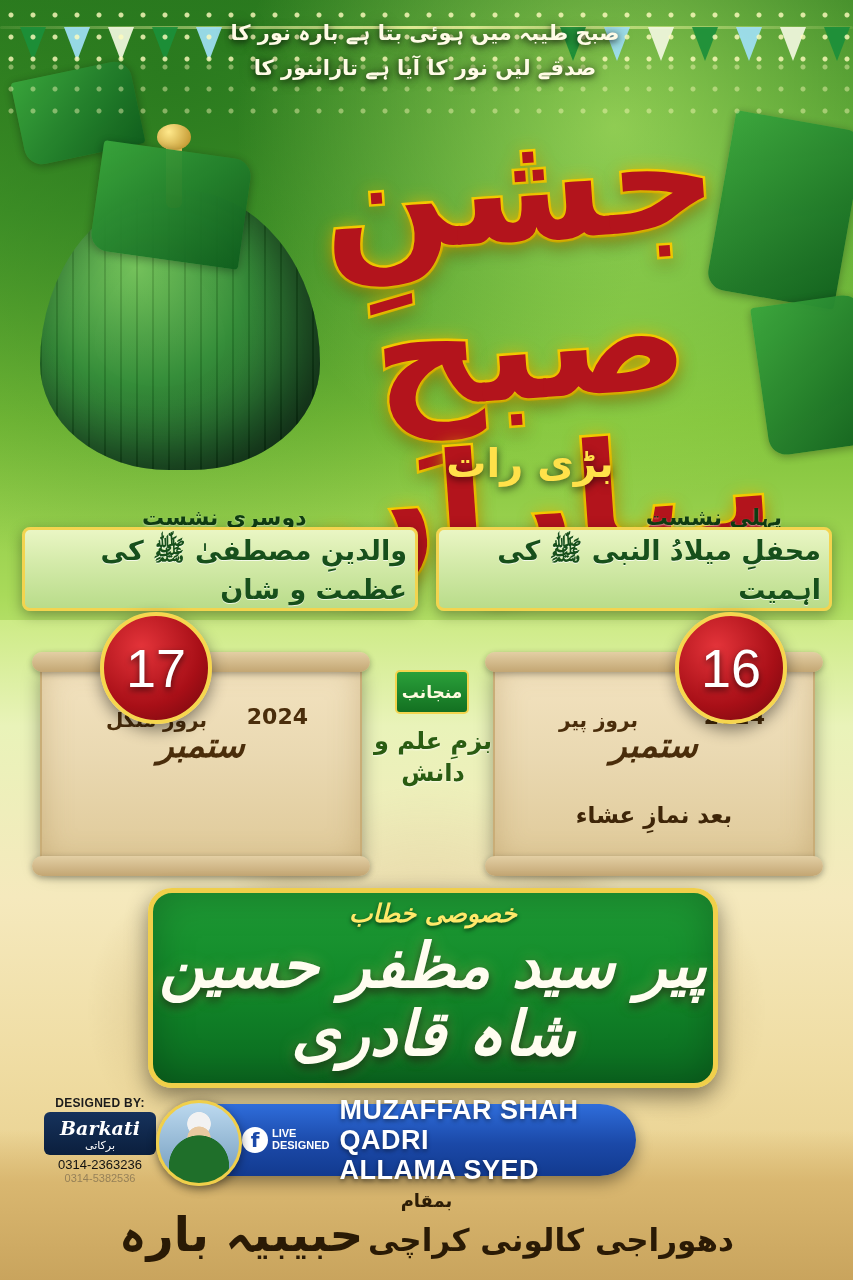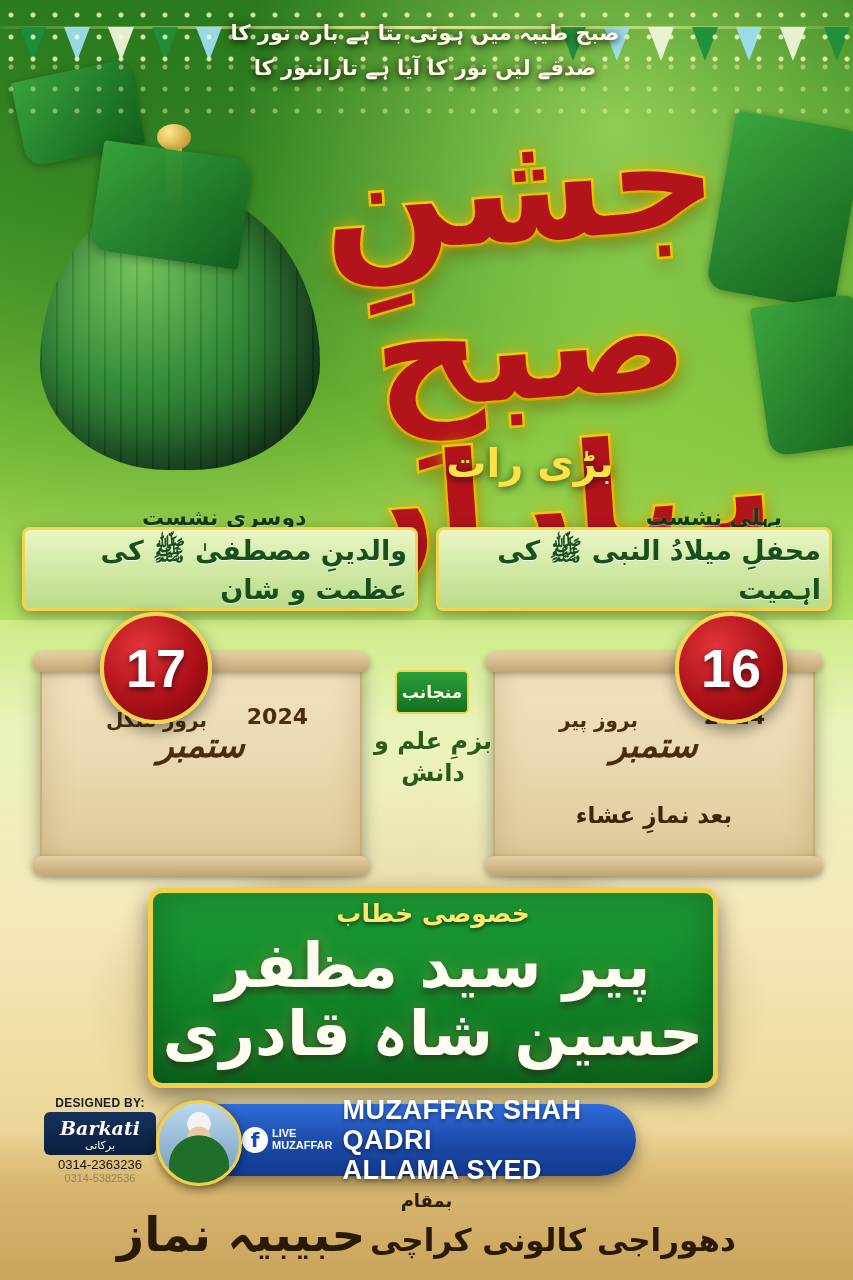--- a/index.html
+++ b/index.html
@@ -283,21 +283,21 @@
   .daybadge {
     position: absolute;
     top: -18px;
     width: 104px; height: 104px;
     border-radius: 50%;
     background: radial-gradient(circle at 36% 30%, #e4343a 0%, #a80f17 60%, #6e070d 100%);
     border: 4px solid #f6d64f;
     box-shadow: 0 6px 16px rgba(0,0,0,.45);
     display: flex; align-items: center; justify-content: center;
     color: #fff;
-    font-size: 54px; font-weight: bold;
+    font-size: 54px; font-weight: normal;
     font-family: "Liberation Sans", sans-serif;
     text-shadow: 0 3px 6px rgba(0,0,0,.6);
   }
   .badge-right { right: 28px; }
   .badge-left { left: 60px; }
 
   .center-tag {
     position: absolute;
     left: 355px; top: 40px;
     width: 70px; height: 40px;
@@ -323,24 +323,25 @@
     text-shadow: 0 1px 2px rgba(255,255,255,.7);
   }
 
   
   .speaker-panel {
     position: absolute;
     left: 148px; top: 888px;
     width: 560px; height: 190px;
     background: linear-gradient(180deg, #1f9b35 0%, #128a2a 45%, #0b6a20 100%);
     border: 5px solid #f0cf4a;
-    border-radius: 14px;
+    border-radius: 24px;
     box-shadow: 0 8px 22px rgba(0,0,0,.45), inset 0 0 40px rgba(0,0,0,.25);
     text-align: center;
     direction: rtl;
+    font-style: italic;
   }
   .speaker-kicker {
     margin-top: 6px;
     font-family: "DejaVu Sans", sans-serif;
     font-size: 25px; font-weight: bold;
     color: #ffe96a;
     text-shadow: 0 2px 4px rgba(0,0,0,.6);
   }
   .speaker-title {
     margin-top: 2px;
@@ -585,30 +586,30 @@
     <div class="dphone">0314-2363236</div>
     <div class="dphone2">0314-5382536</div>
   </div>
 
   <div class="livebar">
     <div class="live-photo"></div>
     <div class="fb-badge">
       <div class="fb-circle">f</div>
       <div class="fb-live">
         <div>LIVE</div>
-        <div>MUZAFFAR</div>
+        <div>DESIGNED</div>
       </div>
     </div>
     <div class="live-name">
       <div>MUZAFFAR SHAH QADRI</div>
       <div>ALLAMA SYED</div>
     </div>
   </div>
 
   <div class="footer">
     <div class="footer-emblem">بمقام</div>
     <div>
       <span class="footer-addr fline">دھوراجی کالونی کراچی</span>
-      <span class="footer-name fline">حبیبیہ نماز</span>
+      <span class="footer-name fline">حبیبیہ بارہ</span>
     </div>
   </div>
 
 </div>
 
 </body></html>

